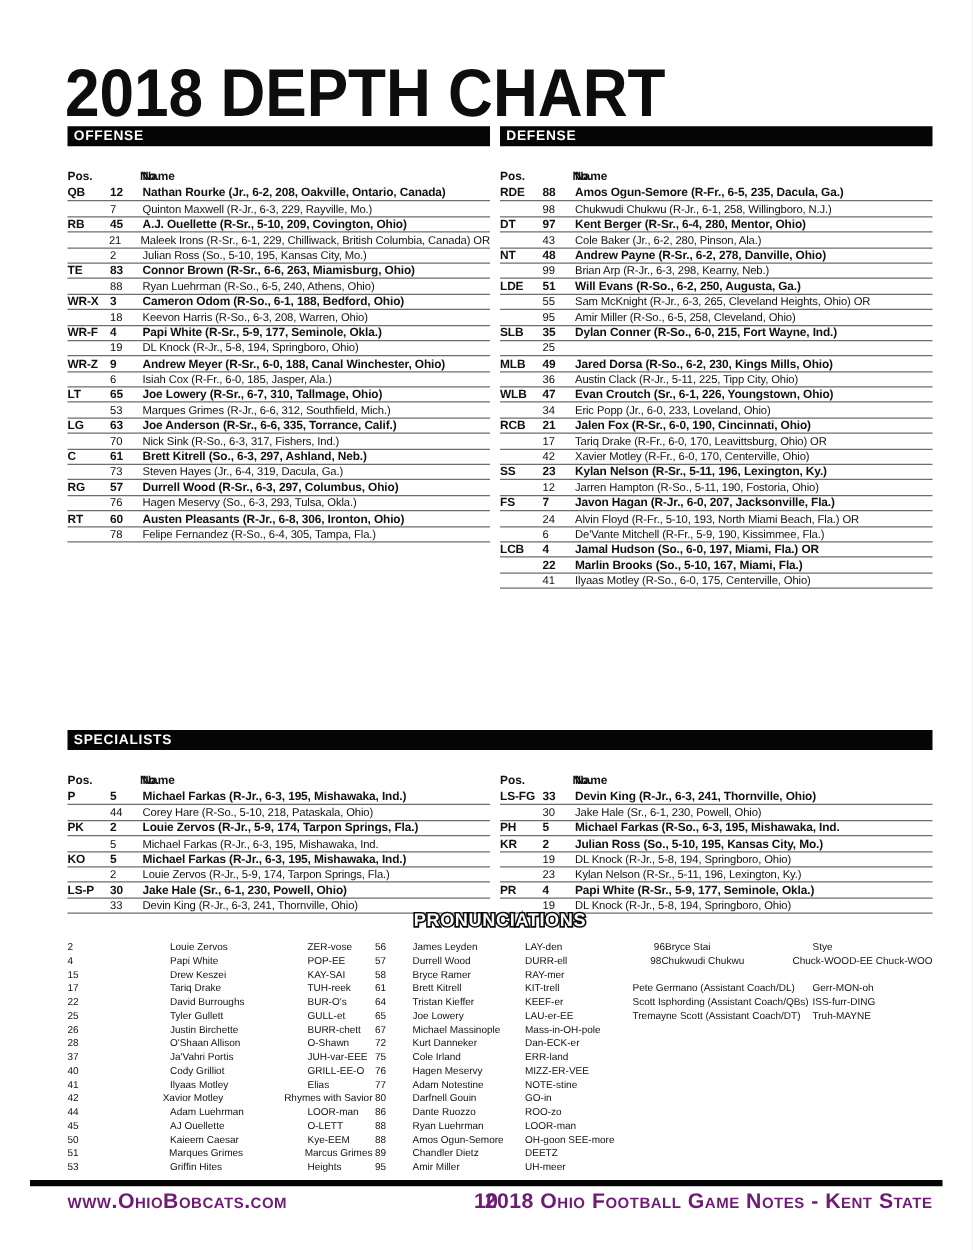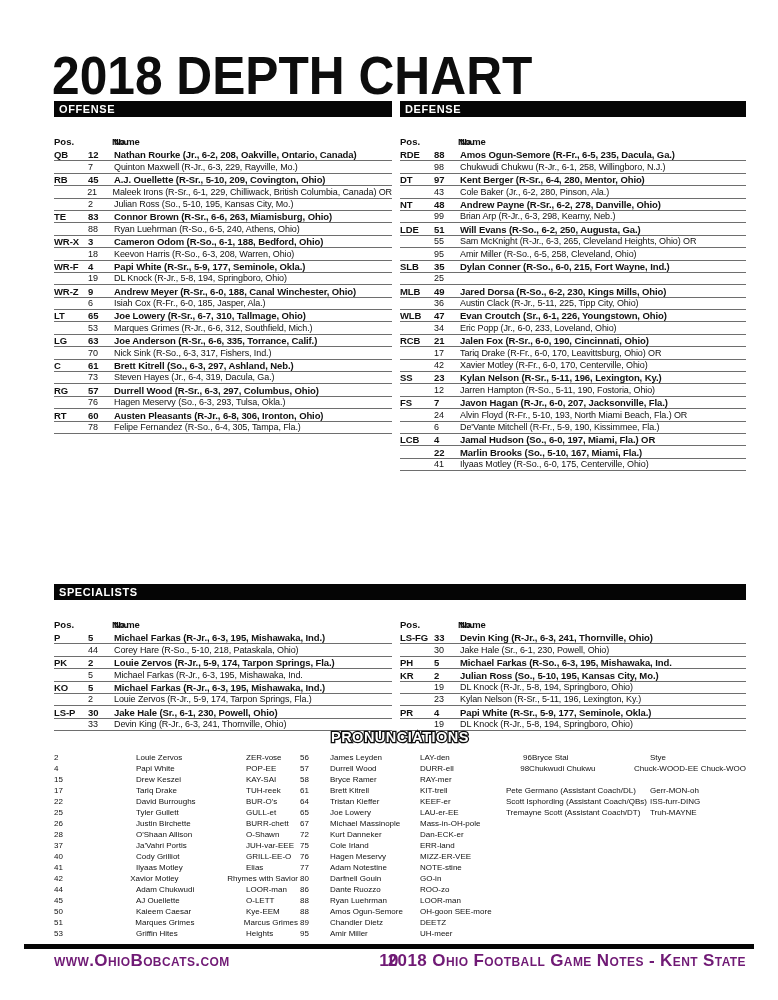--- a/index.html
+++ b/index.html
@@ -567,21 +567,21 @@
             <span class="pn">Ilyaas Motley</span>
             <span class="pp">Elias</span>
           </div>
           <div class="pron-row">
             <span class="pno">42</span>
             <span class="pn">Xavior Motley</span>
             <span class="pp">Rhymes with Savior</span>
           </div>
           <div class="pron-row">
             <span class="pno">44</span>
-            <span class="pn">Adam Chukwudi</span>
+            <span class="pn">Adam Luehrman</span>
             <span class="pp">LOOR-man</span>
           </div>
           <div class="pron-row">
             <span class="pno">45</span>
             <span class="pn">AJ Ouellette</span>
             <span class="pp">O-LETT</span>
           </div>
           <div class="pron-row">
             <span class="pno">50</span>
             <span class="pn">Kaieem Caesar</span>

